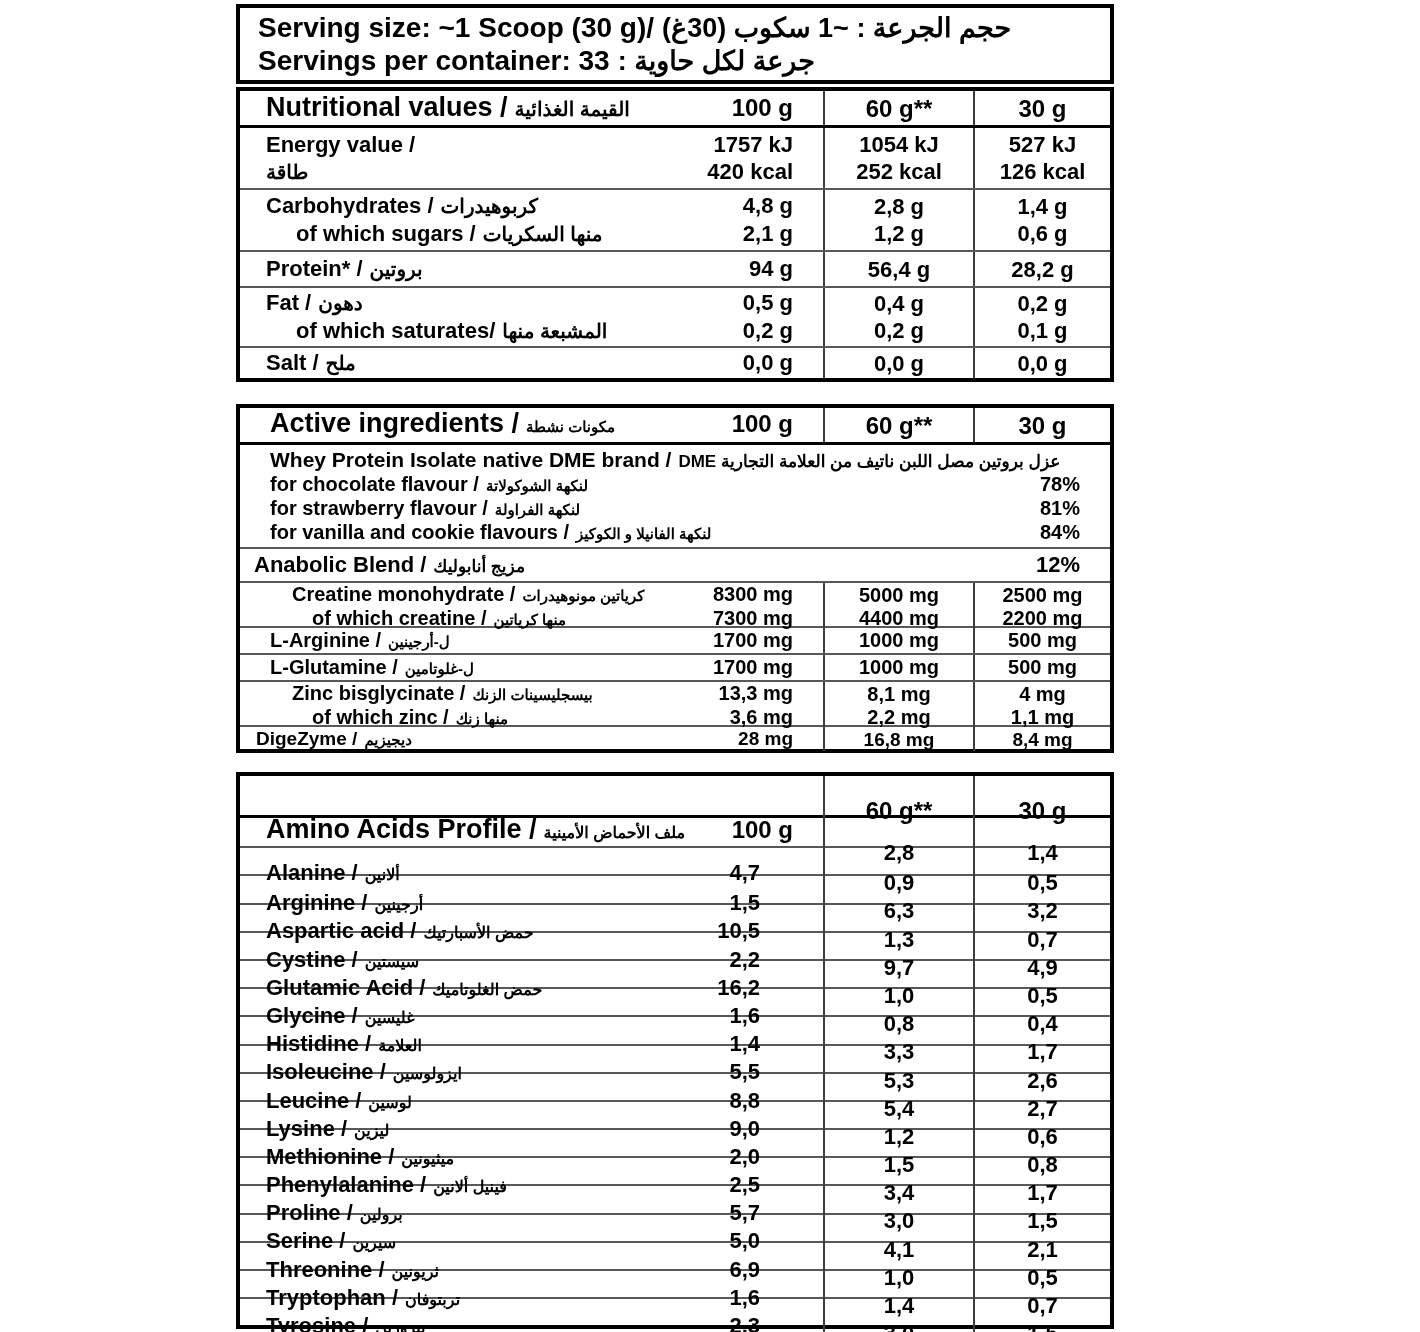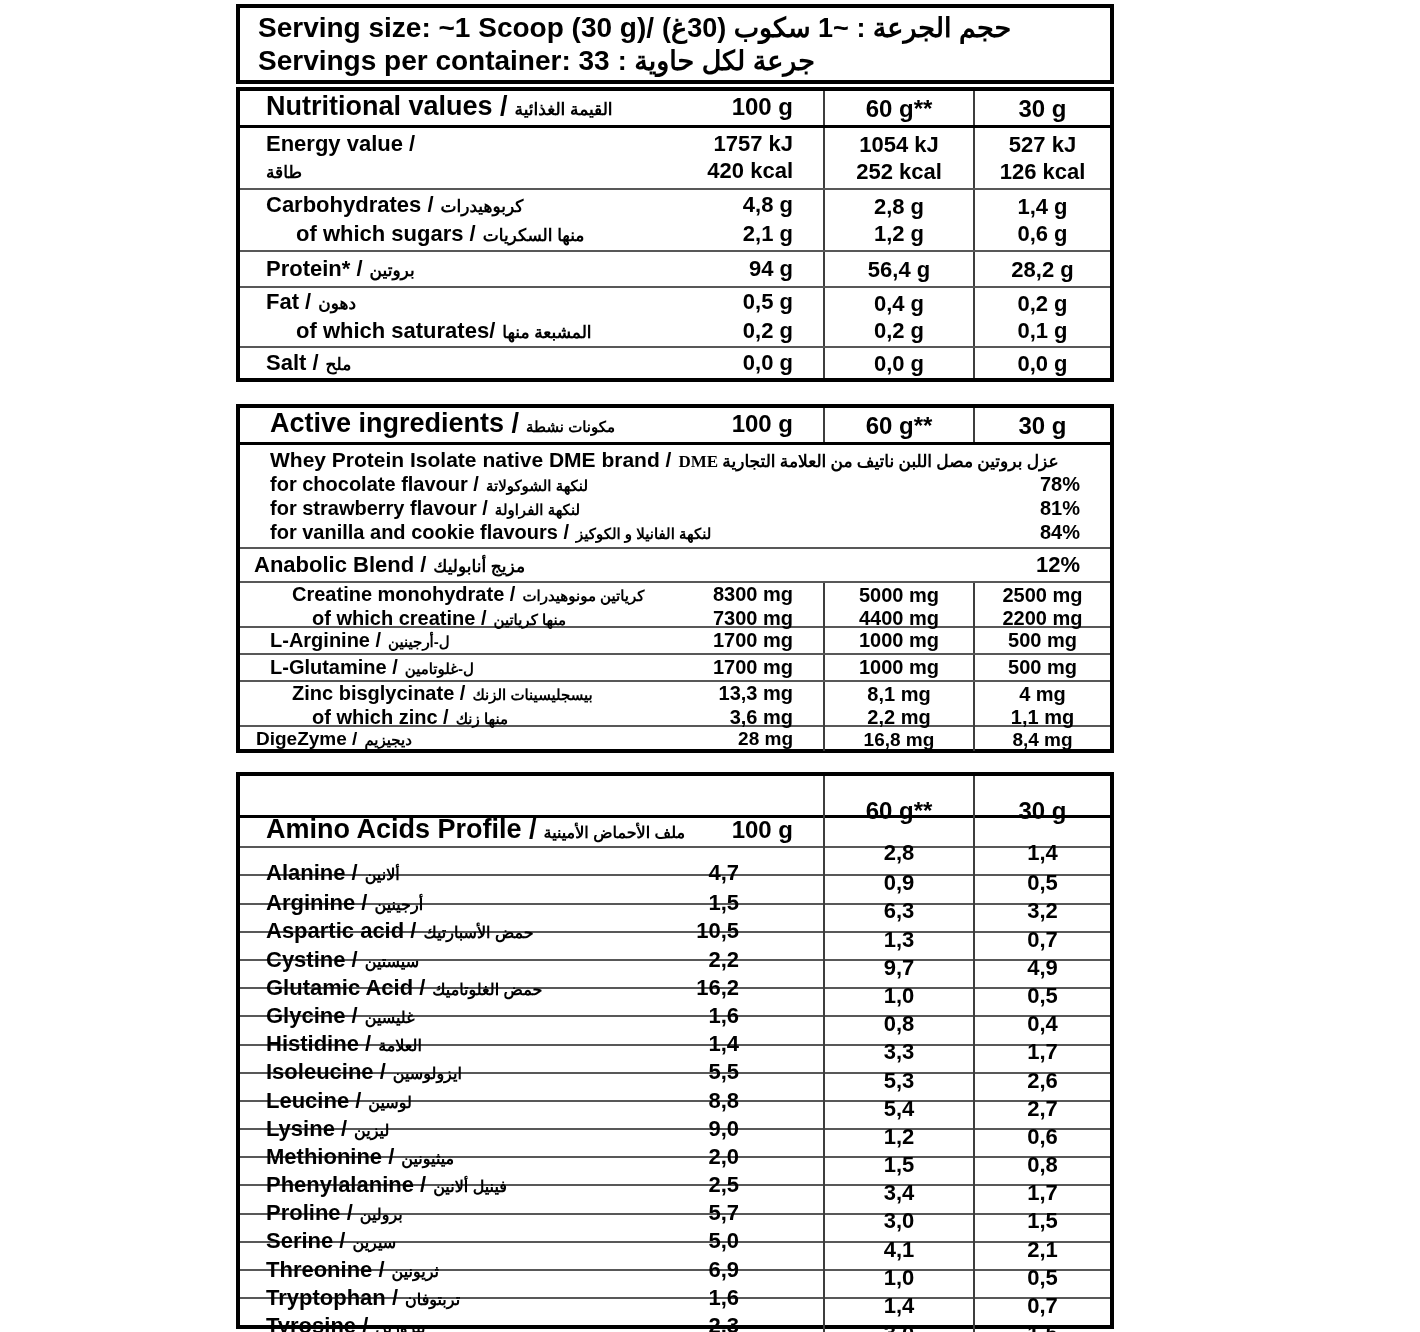--- a/index.html
+++ b/index.html
@@ -29,50 +29,50 @@
   .lb { display:flex; align-items:baseline; gap:7px; white-space:nowrap; }
   .vl { text-align:right; padding-right:30px; white-space:nowrap; }
   .ttl { padding-left:18px; }
   .hv { font-size:24px; }
   .thead .ar { font-size:21px; }
   .pct { padding-right:30px; }
 
   
   .t1 { font-size:22px; line-height:27px; }
   .t1 .thead { font-size:27px; height:37px; }
-  .t1 .ar { font-size:17px; }
+  .t1 .ar { font-size:20px; }
   .t1 .lb { padding-left:26px; }
   .t1 .sb { padding-left:56px; }
   .hE { height:60px; } .hC { height:62px; } .hP { height:36px; } .hF { height:60px; } .hS { height:32px; }
 
   
   .t2 { font-size:20px; line-height:23px; }
   .t2 .thead { font-size:27px; height:37px; }
   .t2 .ar { font-size:15px; }
   .hW { height:102px; display:flex; flex-direction:column; justify-content:space-evenly; padding:3px 0; }
   .wname { padding-left:12px; font-size:21px; }
-  .wname .ar { font-size:17px;font-family:Liberation Serif, serif; }
+  .wname .ar { font-size:17px; }
   .flav { padding-left:52px; }
   .hA { height:34px; display:flex; align-items:center; font-size:22px; }
   .hA .ln .lb { padding-left:14px;justify-content:space-between; }
   .hA .ar { font-size:17px; }
   .hCr { height:45px; } .hR { height:27px; } .hZ { height:45px; } .hD { height:24px; font-size:19px; }
   .t2 .lb { padding-left:30px; }
   .t2 .lbi { padding-left:52px; }
   .t2 .sb { padding-left:72px; }
   .t2 .lbd { padding-left:16px; }
 
   
   .t3 { font-size:22px; line-height:26px; }
   .t3 .thead { font-size:27px; height:42px; }
   .t3 .ar { font-size:16px;margin-top:44px; }
   .t3 .lb { padding-left:26px; }
   .t3 .r { height:28.2px; }
   .t3 .thead { height:42px; }
-  .t3 .vl { padding-right:84px; }
+  .t3 .vl { padding-right:63px; }
 </style>
 </head>
 <body>
 
 <div class="pg">
   <div class="lw">
 
     <div class="bx sv">
       <div class="sline">
         <span class="en">Serving size: ~1 Scoop (30 g)/</span>

